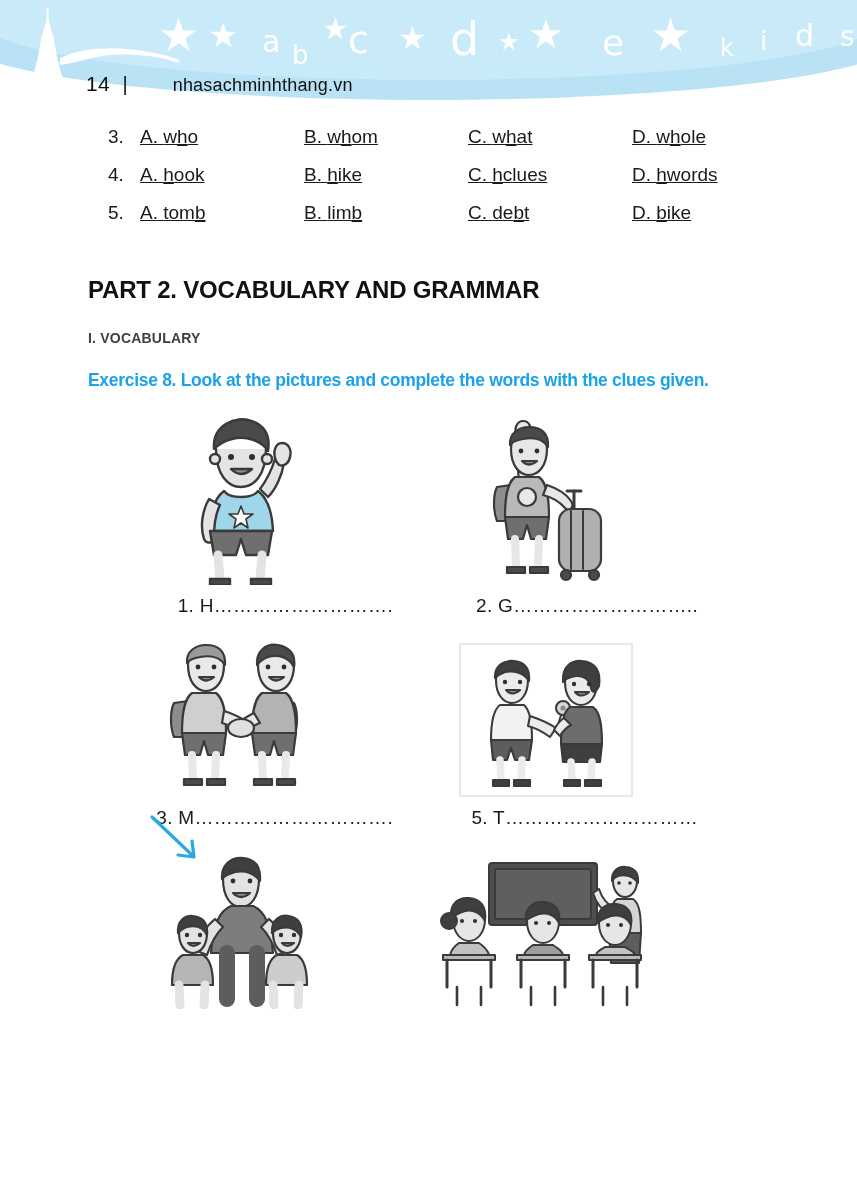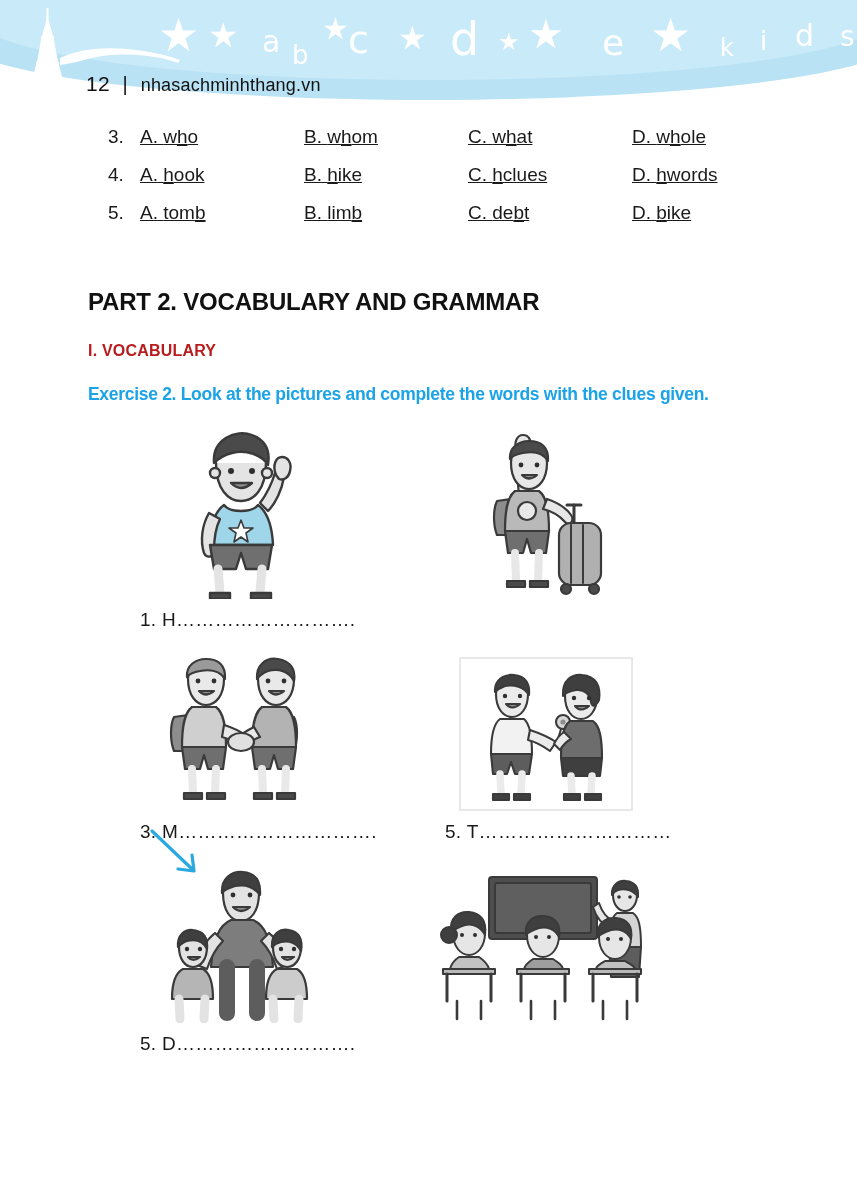--- a/index.html
+++ b/index.html
@@ -73,21 +73,21 @@
   .page-label {
     position: absolute;
     left: 86px;
     top: 72px;
     font-size: 20px;
     color: #111;
     letter-spacing: .2px;
   }
   .page-label .num { font-size: 21px; }
   .page-label .bar { color: #111; margin: 0 7px; }
-  .page-label .site { font-size: 18px; }
+  .page-label .site { font-size: 18px; margin-left: 32px; }
 
   
   .content {
     position: absolute;
     top: 118px;
     left: 0;
     width: 857px;
   }
 
   .mc-block {
@@ -106,49 +106,50 @@
     flex: 0 0 32px;
   }
   .mc-opt {
     flex: 0 0 164px;
     white-space: nowrap;
     text-decoration: underline;
   }
   u.ul { text-decoration: underline; text-underline-offset: 2px; }
 
   .part-title {
-    margin: 48px 0 0 88px;
+    margin: 36px 0 0 88px;
     font-size: 24px;
     font-weight: bold;
     letter-spacing: -0.2px;
     color: #111;
   }
   .section-title {
     margin: 26px 0 0 88px;
-    font-size: 16px;
+    font-size: 14px;
     font-weight: bold;
-    color: #b91c1c;
+    color: #404040;
     letter-spacing: .2px;
   }
   .exercise-title {
     margin: 24px 0 0 88px;
     font-size: 17.5px;
     font-weight: bold;
     color: #1ba3e8;
     letter-spacing: -0.3px;
   }
 
   
   .grid {
     margin: 14px 0 0 0;
     padding: 0 0 0 88px;
     width: 700px;
   }
   .grid-row {
     display: flex;
+    text-align: right;
   }
   .cell {
     width: 305px;
     position: relative;
   }
   .pic {
     height: 180px;
     display: flex;
     align-items: flex-end;
     justify-content: center;
@@ -212,21 +213,21 @@
     <span class="star" style="left:378px; top:10px; font-size:40px;">★</span>
     <span class="kid-letter" style="left:452px; top:18px; font-size:36px;">e</span>
     <span class="star" style="left:500px; top:8px; font-size:46px;">★</span>
     <span class="kid-letter" style="left:570px; top:30px; font-size:24px;">k</span>
     <span class="kid-letter" style="left:610px; top:22px; font-size:26px;">i</span>
     <span class="kid-letter" style="left:645px; top:14px; font-size:30px;">d</span>
     <span class="kid-letter" style="left:690px; top:16px; font-size:28px;">s</span>
   </div>
 
   <div class="page-label">
-    <span class="num">12</span>
+    <span class="num">14</span>
     <span class="bar">|</span>
     <span class="site">nhasachminhthang.vn</span>
   </div>
 </div>
 
 <div class="content">
 
   <div class="mc-block">
 
     <div class="mc-row">
@@ -250,21 +251,21 @@
       <span class="mc-opt"><span>A.</span>&nbsp;<span>tom</span><u class="ul">b</u><span></span></span>
       <span class="mc-opt"><span>B.</span>&nbsp;<span>lim</span><u class="ul">b</u><span></span></span>
       <span class="mc-opt"><span>C.</span>&nbsp;<span>de</span><u class="ul">b</u><span>t</span></span>
       <span class="mc-opt"><span>D.</span>&nbsp;<span></span><u class="ul">b</u><span>ike</span></span>
     </div>
 
   </div>
 
   <div class="part-title">PART 2. VOCABULARY AND GRAMMAR</div>
   <div class="section-title">I.  VOCABULARY</div>
-  <div class="exercise-title">Exercise 2. Look at the pictures and complete the words with the clues given.</div>
+  <div class="exercise-title">Exercise 8. Look at the pictures and complete the words with the clues given.</div>
 
   <div class="grid">
 
     <div class="grid-row">
 
       <div class="cell">
         <div class="pic">
           <svg width="130" height="180" viewBox="0 0 130 180">
             <g stroke="#3a3a3a" stroke-width="2.4" fill="none" stroke-linecap="round" stroke-linejoin="round">
 
@@ -332,20 +333,21 @@
 
               <path d="M96 86 L110 86" stroke-width="3"></path>
               <path d="M103 86 L103 104" stroke-width="3"></path>
               <rect x="88" y="104" width="42" height="62" rx="12" fill="#b0b0b0"></rect>
               <path d="M100 106 L100 164 M112 106 L112 164" stroke-width="2"></path>
               <circle cx="95" cy="170" r="5" fill="#4a4a4a"></circle>
               <circle cx="123" cy="170" r="5" fill="#4a4a4a"></circle>
             </g>
           </svg>
         </div>
+        <div class="caption">2. G………………………..</div>
       </div>
 
     </div>
 
     <div class="grid-row">
 
       <div class="cell">
         <div class="pic">
           <svg width="190" height="170" viewBox="0 0 190 170">
             <g stroke="#3a3a3a" stroke-width="2.2" fill="none" stroke-linecap="round" stroke-linejoin="round">
@@ -460,21 +462,20 @@
               <path d="M112 84 C112 96, 118 104, 126 104 C134 104, 140 96, 140 84 C140 74, 134 70, 126 70 C118 70, 112 74, 112 84 Z" fill="#e3e3e3"></path>
               <path d="M111 84 C110 70, 120 65, 128 67 C138 69, 142 76, 140 88 C136 80, 128 77, 120 79 C116 80, 113 82, 111 84 Z" fill="#3f3f3f"></path>
               <circle cx="120" cy="86" r="2.2" fill="#2f2f2f" stroke="none"></circle>
               <circle cx="133" cy="86" r="2.2" fill="#2f2f2f" stroke="none"></circle>
               <path d="M121 94 Q126 100, 133 94 Z" fill="#8d8d8d"></path>
               <path d="M116 106 C108 110, 105 120, 105 136 L146 136 C146 120, 143 110, 136 106 Z" fill="#cccccc"></path>
               <path d="M112 136 L113 156 M138 136 L137 156" stroke-width="9" stroke="#e3e3e3"></path>
             </g>
           </svg>
         </div>
-        <div class="caption">5. D……………………….</div>
       </div>
 
       <div class="cell">
         <div class="pic">
           <svg width="250" height="150" viewBox="0 0 250 150">
             <g stroke="#3a3a3a" stroke-width="2" fill="none" stroke-linecap="round" stroke-linejoin="round">
 
               <rect x="68" y="4" width="108" height="62" rx="3" fill="#4e4e4e"></rect>
               <rect x="74" y="10" width="96" height="50" rx="2" fill="#5f5f5f"></rect>
 

